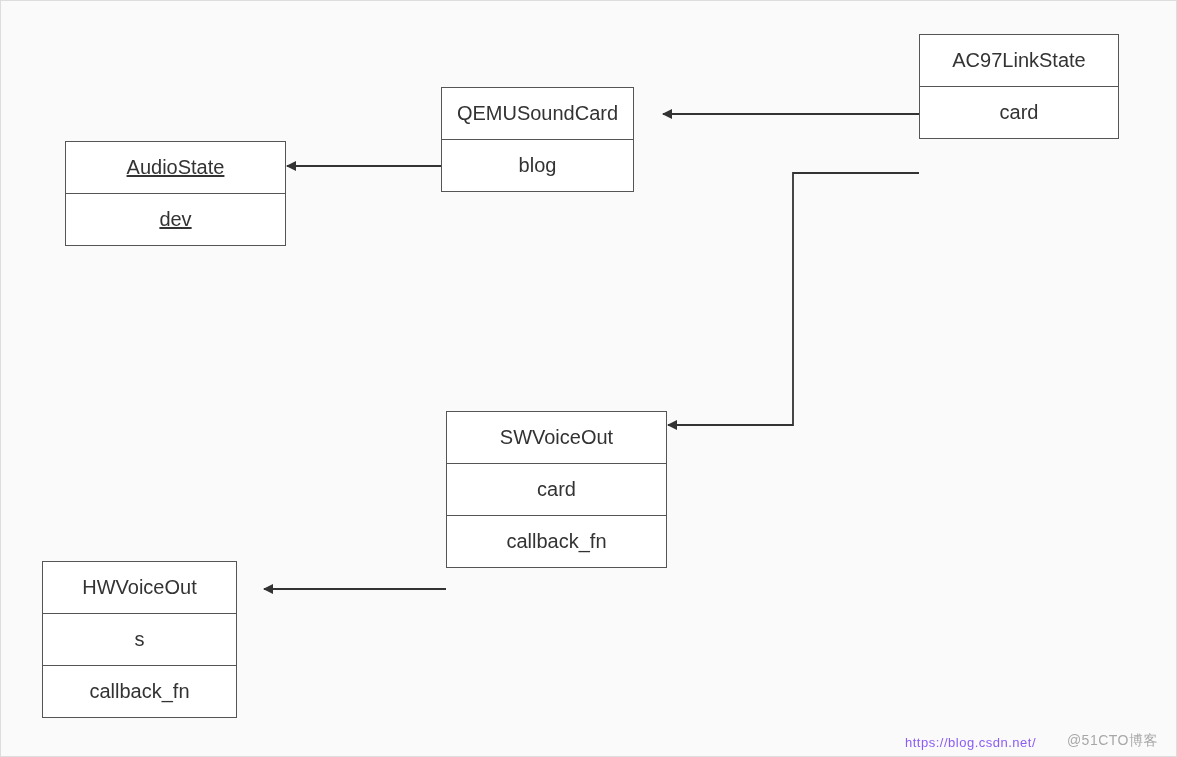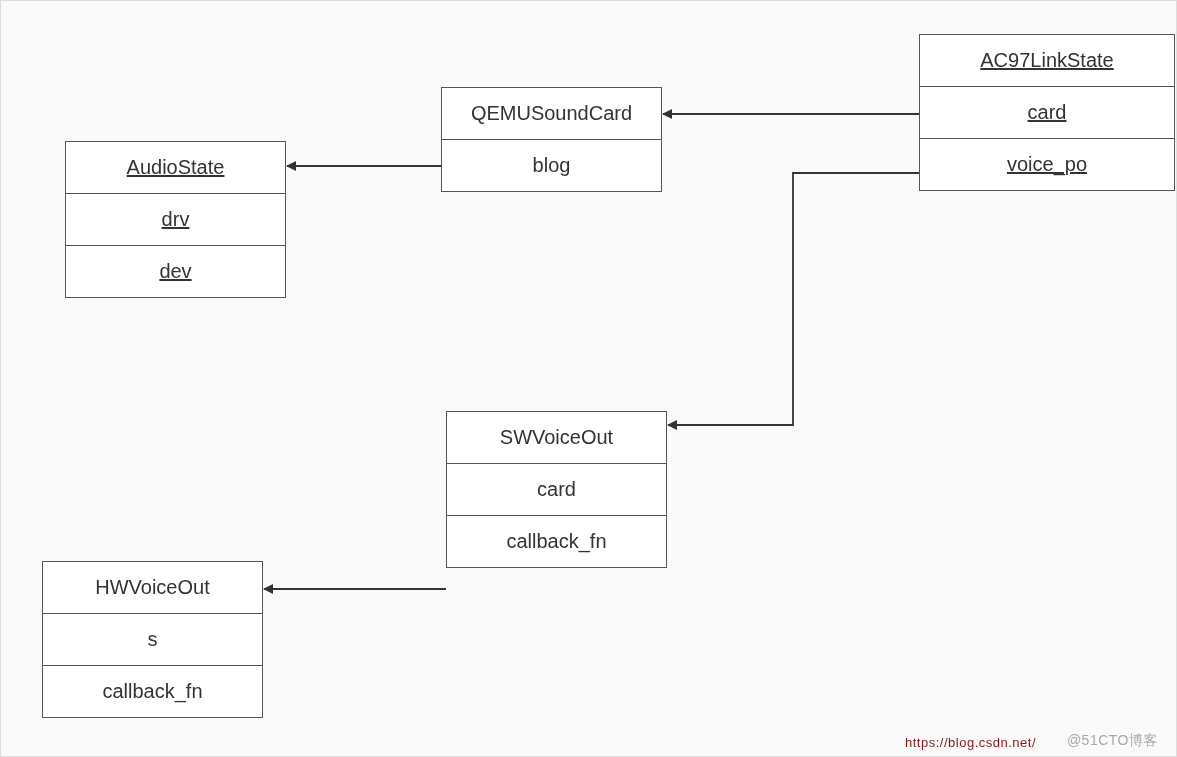--- a/index.html
+++ b/index.html
@@ -41,51 +41,49 @@
     font-size: 14px;
     color: #999;
     letter-spacing: 0.5px;
     opacity: 0.85;
   }
   .watermark2 {
     position: absolute;
     right: 140px;
     bottom: 6px;
     font-size: 13px;
-    color: #7f1d1d;
+    color: #8b5cf6;
     letter-spacing: 0.5px;
   }
 </style>
 </head>
 <body>
 
-<div class="box" style="left:918px; top:33px; width:256px;text-decoration:underline;">
+<div class="box" style="left:918px; top:33px; width:200px;">
   <div class="cell">AC97LinkState</div>
   <div class="cell">card</div>
-  <div class="cell">voice_po</div>
 </div>
 
-<div class="box" style="left:440px; top:86px; width:221px;">
+<div class="box" style="left:440px; top:86px; width:193px;">
   <div class="cell">QEMUSoundCard</div>
   <div class="cell">blog</div>
 </div>
 
 <div class="box" style="left:64px; top:140px; width:221px;text-decoration:underline;">
   <div class="cell">AudioState</div>
-  <div class="cell">drv</div>
   <div class="cell">dev</div>
 </div>
 
 <div class="box" style="left:445px; top:410px; width:221px;">
   <div class="cell">SWVoiceOut</div>
   <div class="cell">card</div>
   <div class="cell">callback_fn</div>
 </div>
 
-<div class="box" style="left:41px; top:560px; width:221px;">
+<div class="box" style="left:41px; top:560px; width:195px;">
   <div class="cell">HWVoiceOut</div>
   <div class="cell">s</div>
   <div class="cell">callback_fn</div>
 </div>
 
 <svg class="arrows" xmlns="http://www.w3.org/2000/svg">
   <defs>
     <marker id="arrowhead" markerWidth="10" markerHeight="10" refX="9" refY="5" orient="auto" markerUnits="userSpaceOnUse">
       <path d="M0,0 L10,5 L0,10 Z" fill="#333"></path>
     </marker>

